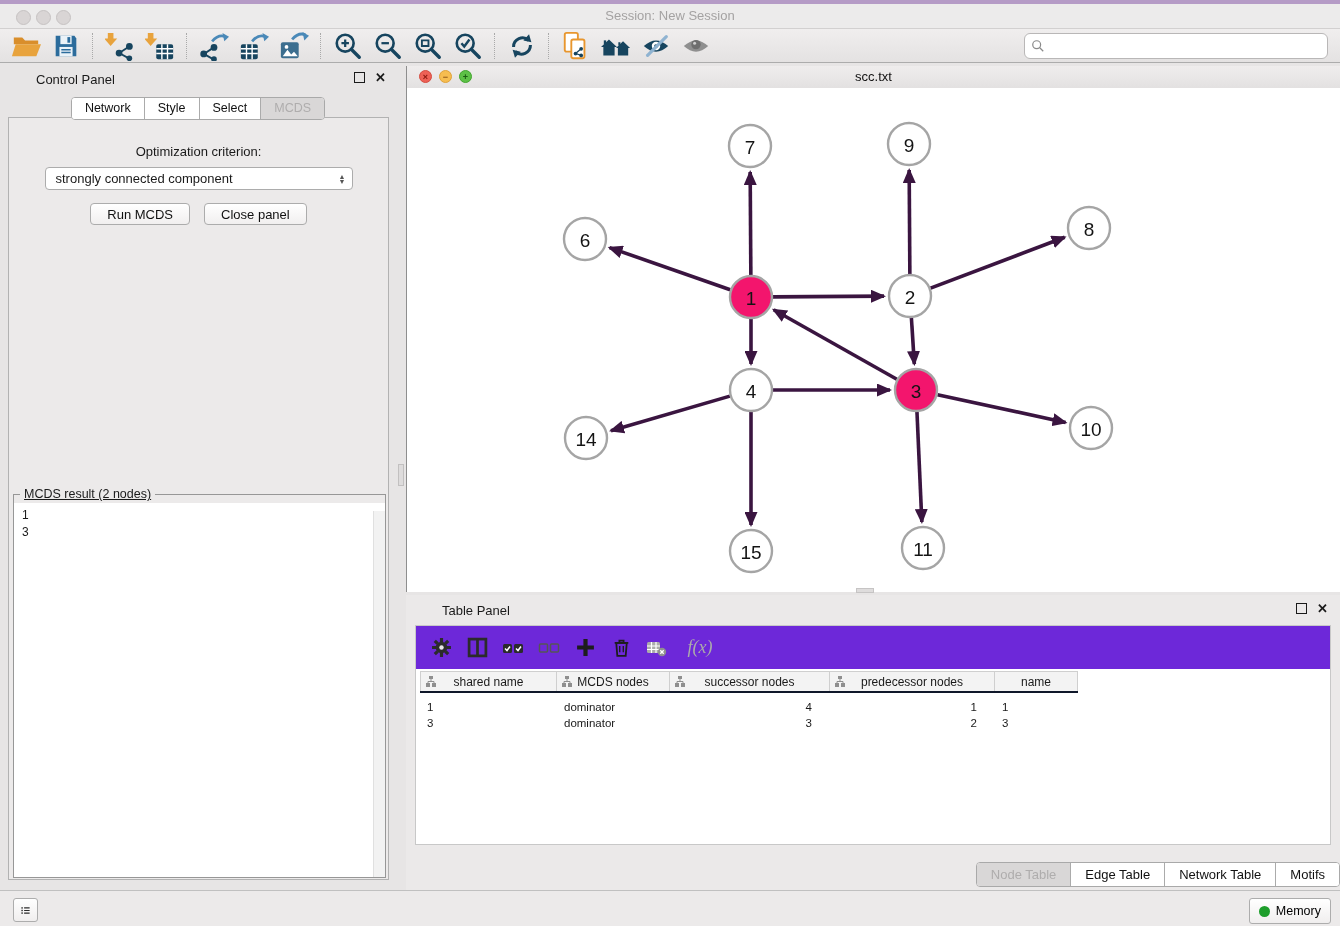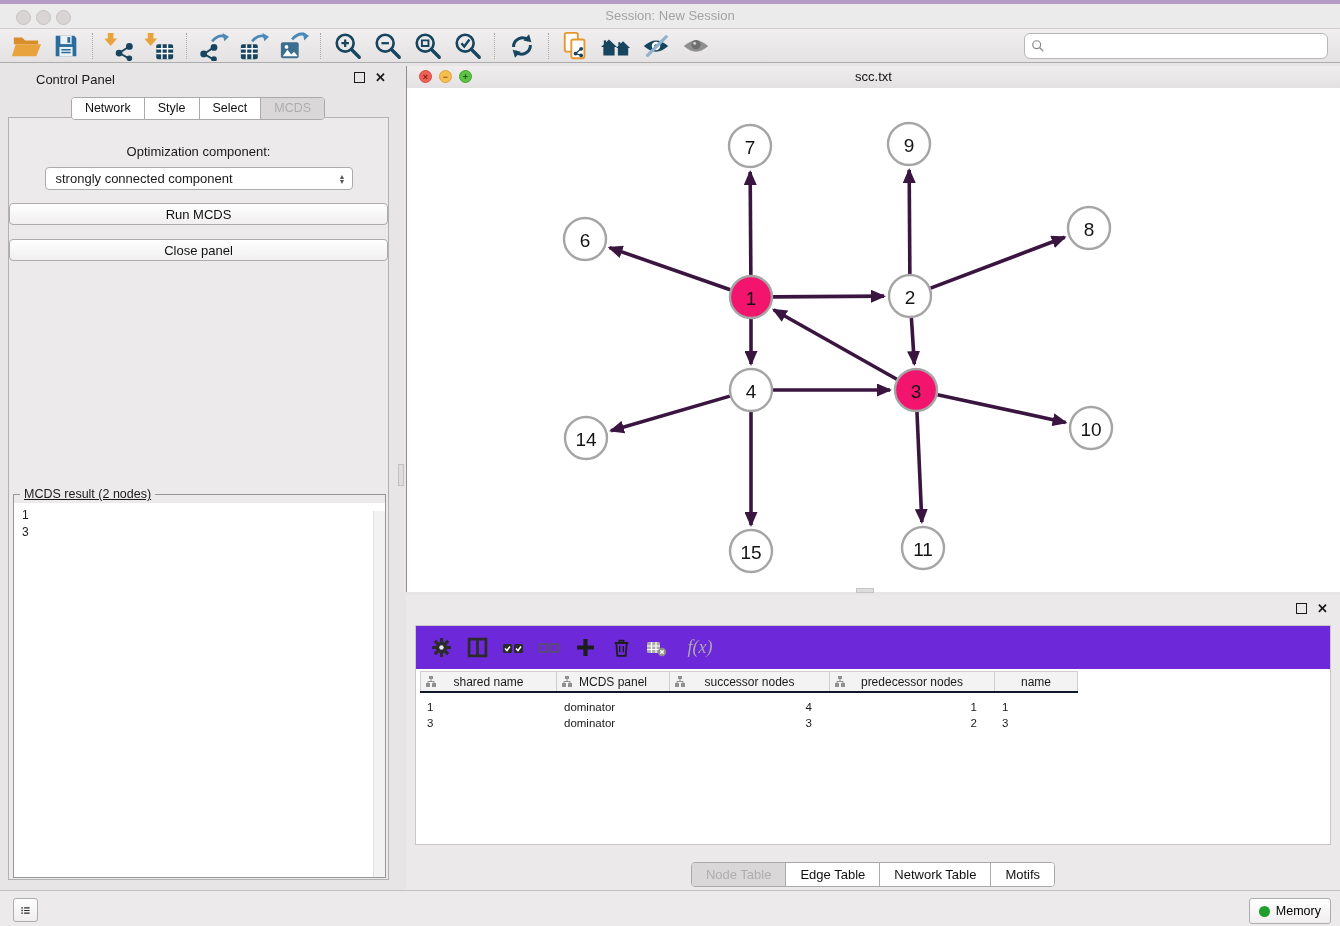--- a/index.html
+++ b/index.html
@@ -30,21 +30,21 @@
   .segctl{display:inline-flex;border:1px solid #A9A9A9;border-radius:4px;overflow:hidden;background:#fff;}
   .seg{padding:2px 13px;background:#fff;border-right:1px solid #ABABAB;font-size:12.5px;line-height:17px;color:#111;}
   .seg:last-child{border-right:none;}
   .seg.sel{background:#D9D7D7;color:#AFADAD;}
   .cp-box{left:8px;top:117px;width:381px;height:763px;background:#ECEAEA;border:1px solid #B2B2B2;box-sizing:border-box;}
   .optlabel{text-align:center;font-size:13px;margin-top:26px;}
   .selectbox{margin:8px auto 4px;width:308px;height:23px;background:#fff;border:1px solid #ACACAC;border-radius:4px;
              display:flex;align-items:center;font-size:13px;padding:0 6px 0 10px;box-sizing:border-box;}
   .selectbox .val{flex:1;}
   .stepper{display:flex;flex-direction:column;line-height:5px;font-size:7px;color:#555;}
-  .btnrow{display:flex;justify-content:center;gap:14px;margin-top:13px;flex-direction:column;}
+  .btnrow{display:flex;justify-content:center;gap:14px;margin-top:13px;}
   .pushbtn{height:22px;padding:0 16px;background:linear-gradient(#ffffff,#F1EFEF);border:1px solid #ACACAC;
            border-radius:4px;font-size:13px;font-family:"Liberation Sans",sans-serif;color:#111;}
   .fieldset{position:absolute;left:4px;top:376px;width:371px;height:382px;border:1px solid #979797;}
   .legend{position:absolute;top:-8px;left:6px;background:#ECEAEA;padding:0 4px;font-size:12.5px;text-decoration:underline;}
   .resultarea{position:absolute;left:0;top:8px;right:0;bottom:0;background:#fff;overflow:hidden;}
   .resultarea pre{margin:0;padding:4px 8px;font-family:"Liberation Sans",sans-serif;font-size:12px;line-height:17px;}
   .vsb{position:absolute;top:8px;right:0;width:11px;bottom:0;background:#F2F2F2;border-left:1px solid #E0E0E0;}
   
   .netwin{left:406px;top:66px;width:934px;height:526px;background:#fff;border-left:1px solid #8E8E8E;box-sizing:border-box;}
   .net-titlebar{position:absolute;left:0;top:0;right:0;height:22px;background:linear-gradient(#EFEDED,#E3E1E1);
@@ -67,21 +67,21 @@
   .thead{position:absolute;left:4px;top:45px;display:flex;border-top:1px solid #CFCFCF;border-bottom:2px solid #0f172a;}
   .th{position:relative;height:19px;background:#F3F3F3;border-right:1px solid #CFCFCF;display:flex;align-items:center;
       justify-content:center;font-size:12px;box-sizing:border-box;}
   .th:first-child{border-left:1px solid #CFCFCF;}
   .sorticon{position:absolute;left:5px;top:4px;}
   .tbody{position:absolute;left:4px;top:73px;}
   .tr{display:flex;height:16px;}
   .td{font-size:11.5px;line-height:16px;box-sizing:border-box;overflow:hidden;}
   .td.left{text-align:left;padding-left:7px;}
   .td.right{text-align:right;padding-right:18px;}
-  .tp-tabs{position:absolute;left:0;right:0;top:267px;display:flex;justify-content:center;}
+  .tp-tabs{position:absolute;left:0;right:0;top:267px;display:flex;justify-content:flex-end;}
   .tp-tabs .seg{padding:3px 14px;font-size:13px;}
   
   .statusbar{left:0;top:890px;width:1340px;height:36px;background:#ECEAEA;border-top:1px solid #C0C0C0;box-sizing:border-box;}
   .sq-btn{position:absolute;top:7px;height:24px;background:linear-gradient(#ffffff,#F0EEEE);border:1px solid #ADADAD;
           border-radius:3px;display:flex;align-items:center;justify-content:center;}
   .memdot{width:11px;height:11px;border-radius:50%;background:#1E9E2C;margin-right:6px;}
   .memlabel{font-size:12.5px;}
   svg{display:block;}
 </style>
 </head>
@@ -256,21 +256,21 @@
   </div>
   <div class="abs segwrap" style="left:0;top:97px;width:396px;z-index:3">
     <div class="segctl" id="cp-tabs">
         <div class="seg">Network</div>
         <div class="seg">Style</div>
         <div class="seg">Select</div>
         <div class="seg sel">MCDS</div>
       </div>
   </div>
   <div class="abs cp-box">
-    <div class="optlabel">Optimization component:</div>
+    <div class="optlabel">Optimization criterion:</div>
     <div class="selectbox">
       <span class="val">strongly connected component</span>
       <span class="stepper">
           <span>▲</span>
           <span>▼</span>
         </span>
     </div>
     <div class="btnrow">
       <button class="pushbtn">Run MCDS</button>
       <button class="pushbtn">Close panel</button>
@@ -360,20 +360,21 @@
           <g>
             <circle cx="516" cy="460" r="21" fill="#FFFFFF" stroke="#A5A5A5" stroke-width="2.4"></circle>
             <text x="516" y="461" text-anchor="middle" dominant-baseline="central" font-size="19" font-family="Liberation Sans, sans-serif" fill="#141414">11</text>
           </g>
         </svg>
     </div>
   </div>
   <div class="abs grip-bottom"></div>
 
   <div class="abs tablepanel">
+    <div class="panel-title" style="padding-top:8px">Table Panel</div>
     <div class="winbtns" style="right:12px;top:8px">
       <span class="floatbox"></span>
       <span class="closex">✕</span>
     </div>
     <div class="tp-container">
       <div class="tp-toolbar">
         <button class="tpbtn">
             <svg width="21" height="21" viewBox="0 0 20 20">
               <g stroke="#2B2B2B" stroke-width="3">
                 <path d="M10 1v4M10 15v4M1 10h4M15 10h4M3.6 3.6l2.8 2.8M13.6 13.6l2.8 2.8M16.4 3.6l-2.8 2.8M6.4 13.6l-2.8 2.8"></path>
@@ -438,21 +439,21 @@
             </span>
             <span>shared name</span>
           </div>
           <div class="th" style="width: 113px;">
             <span class="sorticon">
               <svg width="10" height="11" viewBox="0 0 10 11">
                 <path d="M3 0h4v3H3zM0 7h4v4H0zM6 7h4v4H6z" fill="#8F8F8F"></path>
                 <path d="M5 3v2.5M2 7V5.5h6V7" stroke="#8F8F8F" fill="none"></path>
               </svg>
             </span>
-            <span>MCDS panel</span>
+            <span>MCDS nodes</span>
           </div>
           <div class="th" style="width: 160px;">
             <span class="sorticon">
               <svg width="10" height="11" viewBox="0 0 10 11">
                 <path d="M3 0h4v3H3zM0 7h4v4H0zM6 7h4v4H6z" fill="#8F8F8F"></path>
                 <path d="M5 3v2.5M2 7V5.5h6V7" stroke="#8F8F8F" fill="none"></path>
               </svg>
             </span>
             <span>successor nodes</span>
           </div>

